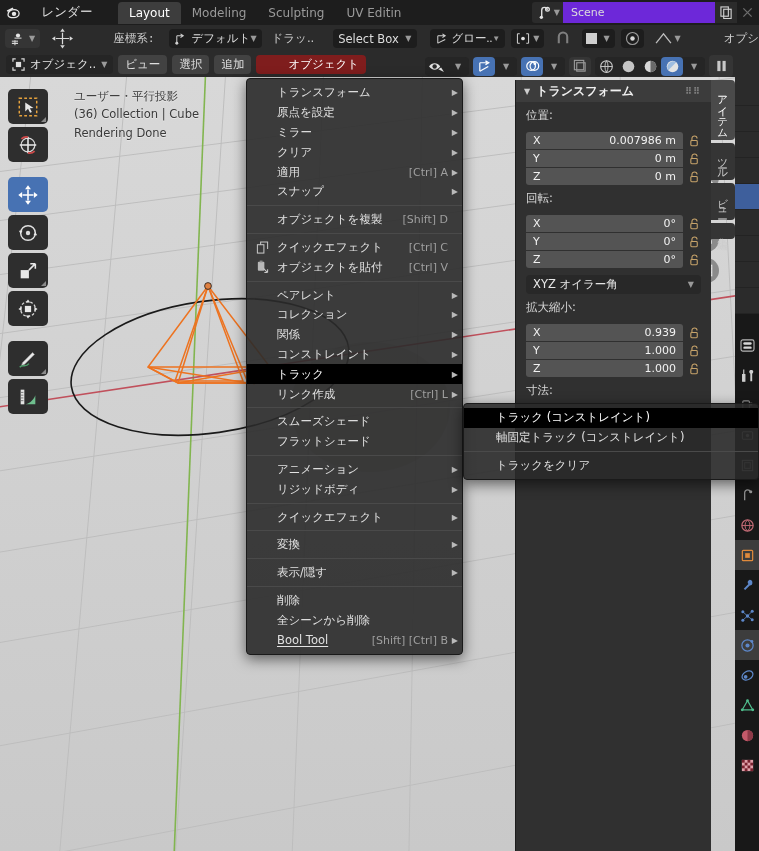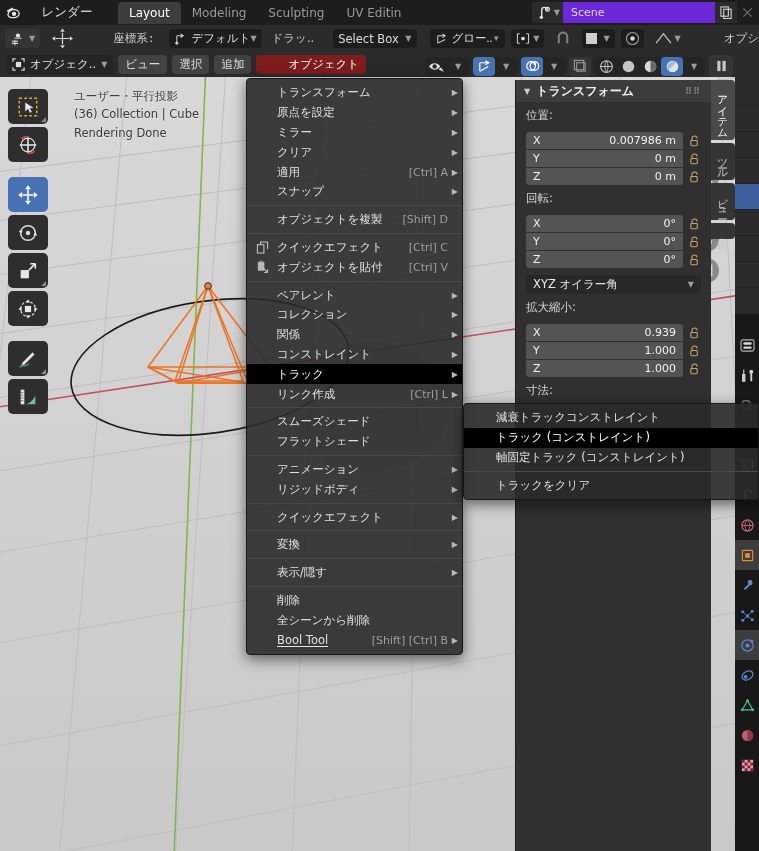--- a/index.html
+++ b/index.html
@@ -976,23 +976,20 @@
       <span>全シーンから削除</span>
     </div>
     <div class="mi">
       <span class="uline">Bool Tool</span>
       <span class="acc">[Shift] [Ctrl] B</span>
       <span class="arr">▶</span>
     </div>
   </div>
 
   <div class="submenu">
-    <div class="mi">
-      <span>減衰トラックコンストレイント</span>
-    </div>
     <div class="mi hl">
       <span>トラック (コンストレイント)</span>
     </div>
     <div class="mi">
       <span>軸固定トラック (コンストレイント)</span>
     </div>
     <div class="msep"></div>
     <div class="mi">
       <span>トラックをクリア</span>
     </div>

